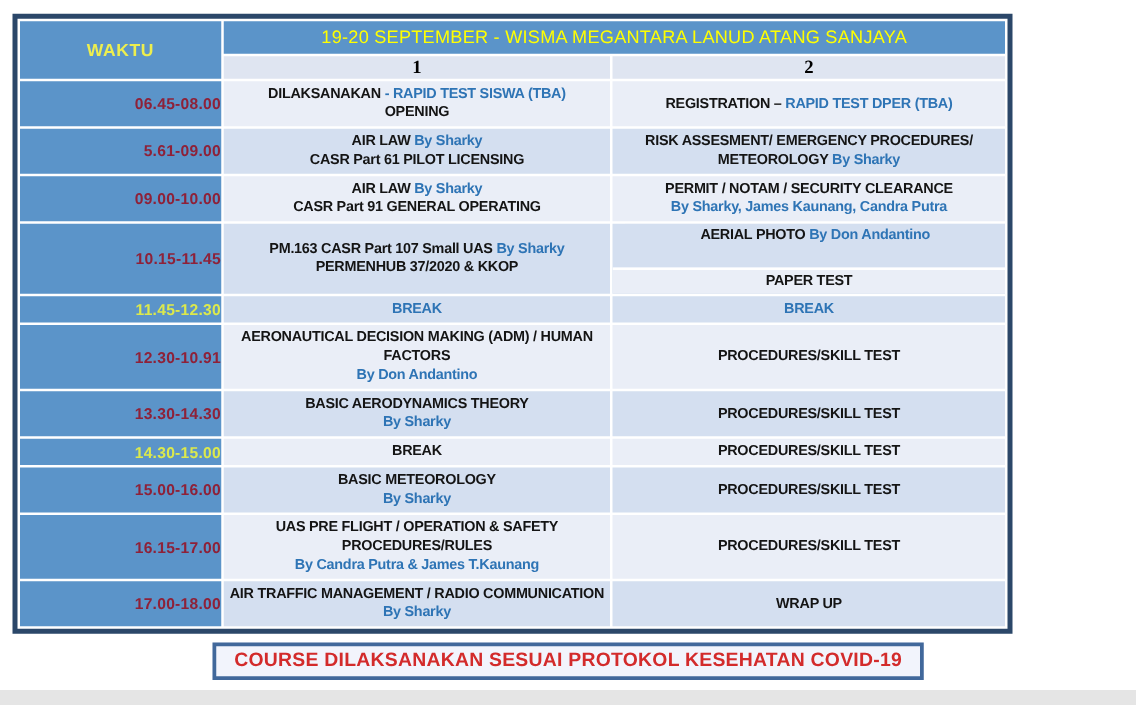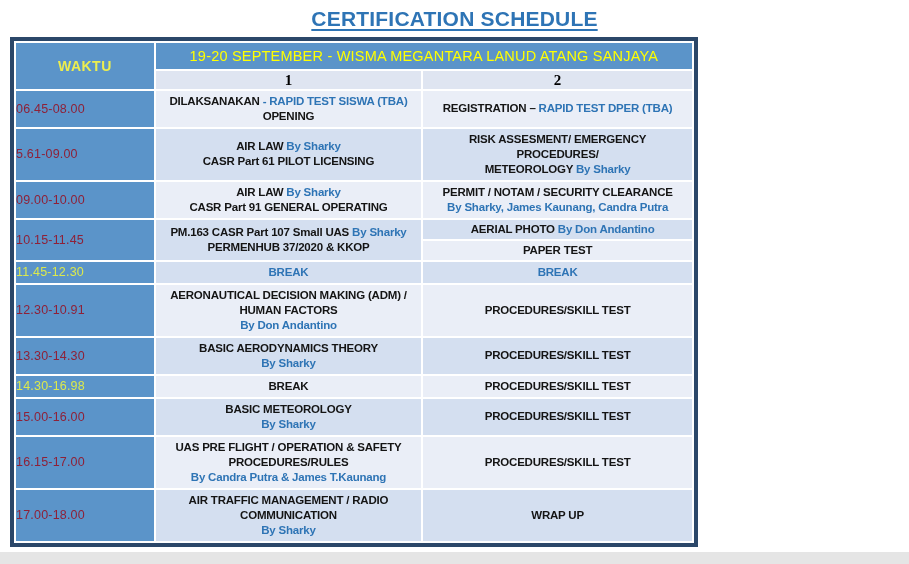--- a/index.html
+++ b/index.html
@@ -14,69 +14,68 @@
   body{font-family:"Liberation Sans", sans-serif; position:relative;}
   .titles{text-align:center; padding-top:6px; line-height:1.22;}
   .title, .subtitle{
     color:var(--title-blue); font-weight:bold; text-decoration:underline;
     text-decoration-thickness:2px; text-underline-offset:3px; letter-spacing:.2px;
   }
   .title{font-size:21px;}
   .subtitle{font-size:21px;}
   table.sched{
     border-collapse:separate; border-spacing:2px; table-layout:fixed;
-    width:688px; margin:5px 0 0 10px; background:#fff;
+    width:800px; margin:5px 0 0 10px; background:#fff;
     border:4px solid var(--frame-navy);
   }
   td,th{overflow:hidden;}
   th.waktu{
     background:var(--header-bg); color:var(--waktu-yellow);
     font-size:14px; font-weight:bold; letter-spacing:.5px; vertical-align:middle;
   }
   th.venue{
     background:var(--header-bg); color:var(--header-yellow);
     font-size:14.5px; font-weight:normal; height:26px; vertical-align:middle; letter-spacing:.2px;margin-left:39px;
   }
   th.num{
     background:var(--subhead-bg); color:#000; font-family:"Liberation Serif", serif;
     font-size:15px; font-weight:bold; height:18px; line-height:18px;
   }
   td.time{
-    background:var(--header-bg); font-size:12.5px; font-weight:normal;
-    text-align:left; vertical-align:middle; letter-spacing:.2px;
+    background:var(--header-bg); font-size:12.5px; font-weight:bold;
+    text-align:right; vertical-align:middle; letter-spacing:.2px;
   }
   td.time.red{color:var(--time-red);}
   td.time.yel{color:var(--time-yellow);}
   td.c1, td.c2{
     text-align:center; vertical-align:middle; padding:3px 4px;
     font-size:11.5px; font-weight:bold; color:var(--text-black); letter-spacing:-0.2px;
   }
   tr.light td.c1, tr.light td.c2{background:var(--row-light);}
   tr.blue td.c1, tr.blue td.c2{background:var(--row-blue);}
   .line{line-height:15px;}
   .acc{color:var(--accent-blue);}
   .blk{color:var(--text-black);}
   td.p0{padding:0;}
   .sub{line-height:15px; padding:2px 4px;}
   .sub1{background:var(--row-blue);margin-left:10px;}
-  .sub2{background:var(--row-light); border-top:2px solid #fff;}
+  .sub2{background:var(--row-light); border-top:2px solid #fff;margin-top:16px;}
   .banner{
     width:fit-content; margin:7px auto 0; padding:3px 14px;
     border:3px solid var(--notice-border); background:var(--notice-bg);
     color:var(--notice-red); font-size:15.5px; font-weight:bold; letter-spacing:.2px;
   }
   .gray-strip{
     position:absolute; left:0; bottom:0; width:909px; height:12px; background:#E5E5E5;
   }
 </style>
 </head>
 <body>
 
 <div class="titles">
-  <div class="title">CERTIFICATION SCHEDULE</div>
 </div>
 
 <table class="sched">
   <colgroup>
       <col style="width:20.5%">
       <col style="width:39.5%">
       <col style="width:40%">
     </colgroup>
   <tbody>
     <tr>
@@ -166,21 +165,21 @@
         <div class="line"><span class="blk">BASIC AERODYNAMICS THEORY</span><span class="acc"></span></div>
         <div class="line"><span class="blk"></span><span class="acc">By Sharky</span></div>
       </td>
       <td class="c2">
         <div class="line"><span class="blk">PROCEDURES/SKILL TEST</span><span class="acc"></span></div>
 
       </td>
     </tr>
 
     <tr class="light">
-      <td class="time yel">14.30-16.98</td>
+      <td class="time yel">14.30-15.00</td>
       <td class="c1">
         <div class="line"><span class="blk">BREAK</span><span class="acc"></span></div>
 
       </td>
       <td class="c2">
         <div class="line"><span class="blk">PROCEDURES/SKILL TEST</span><span class="acc"></span></div>
 
       </td>
     </tr>
 

